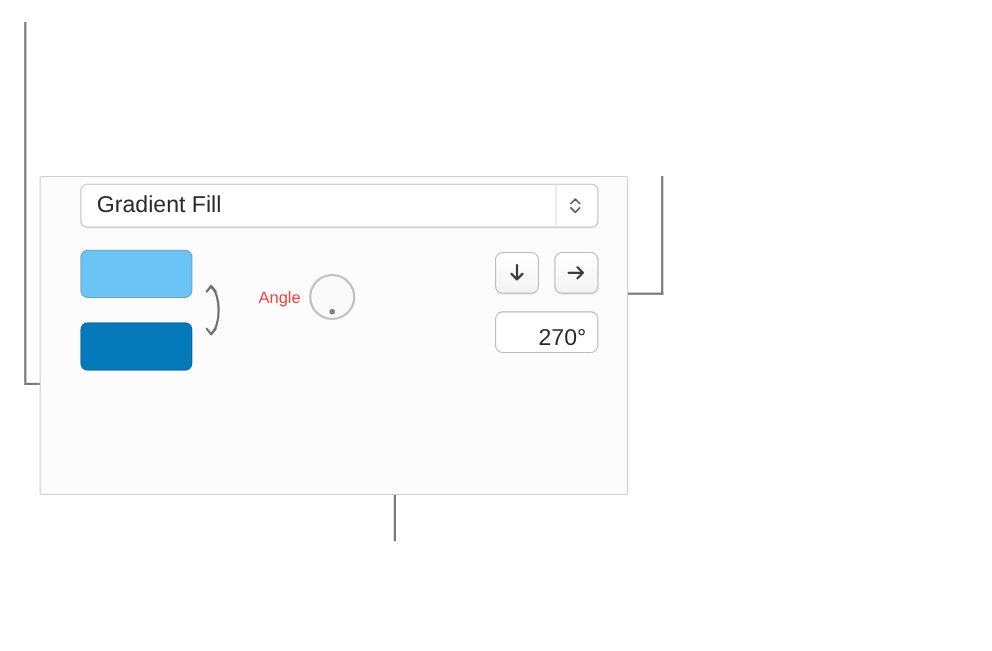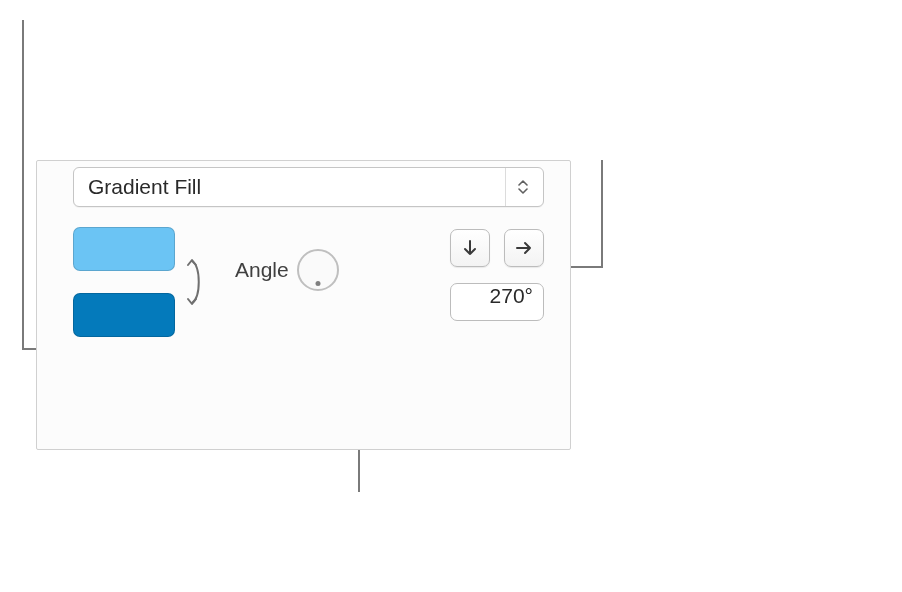--- a/index.html
+++ b/index.html
@@ -120,22 +120,22 @@
       justify-content: center;
     }
     .angle-section {
       display: flex;
       align-items: center;
       gap: 8px;
       margin-left: 42px;
       margin-top: 22px;
     }
     .angle-label {
-      font-size: 21px;
-      color: #404040;
+      font-size: 15px;
+      color: #ef4444;
     }
     .angle-wheel {
       width: 42px;
       height: 42px;
       border: 2px solid #bfbfbf;
       border-radius: 50%;
       position: relative;
       cursor: pointer;
       background: #fafafa;
     }
@@ -172,21 +172,21 @@
       cursor: pointer;
       box-shadow: 0 1px 1px rgba(0,0,0,0.08);
     }
     .angle-value {
       width: 94px;
       height: 38px;
       border: 1px solid #bcbcbc;
       border-radius: 7px;
       background: #ffffff;
       display: flex;
-      align-items: flex-start;
+      align-items: flex-end;
       justify-content: flex-end;
       padding: 0 10px;
       font-size: 21px;
       color: #2a2a2a;
     }
     
     .callout {
       position: absolute;
       background: #7a7a7a;
     }

